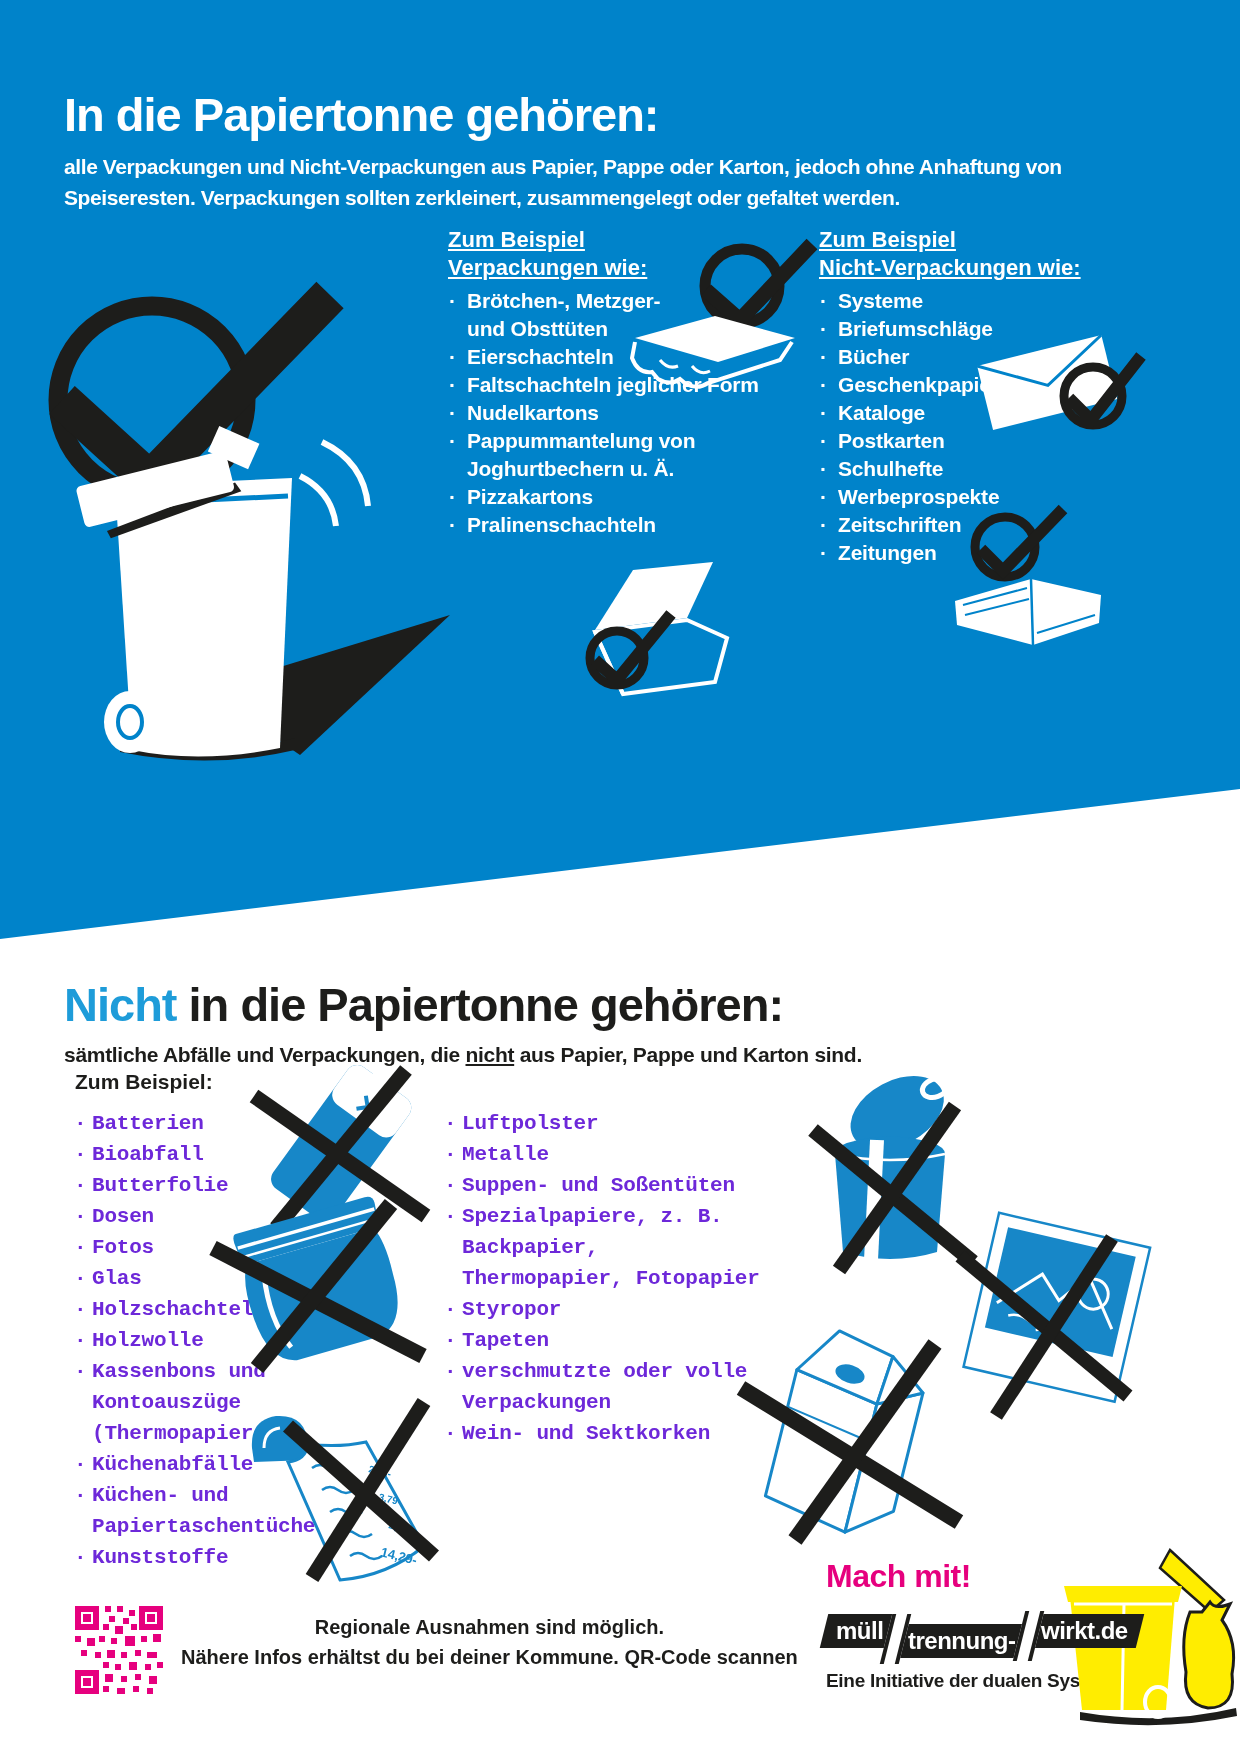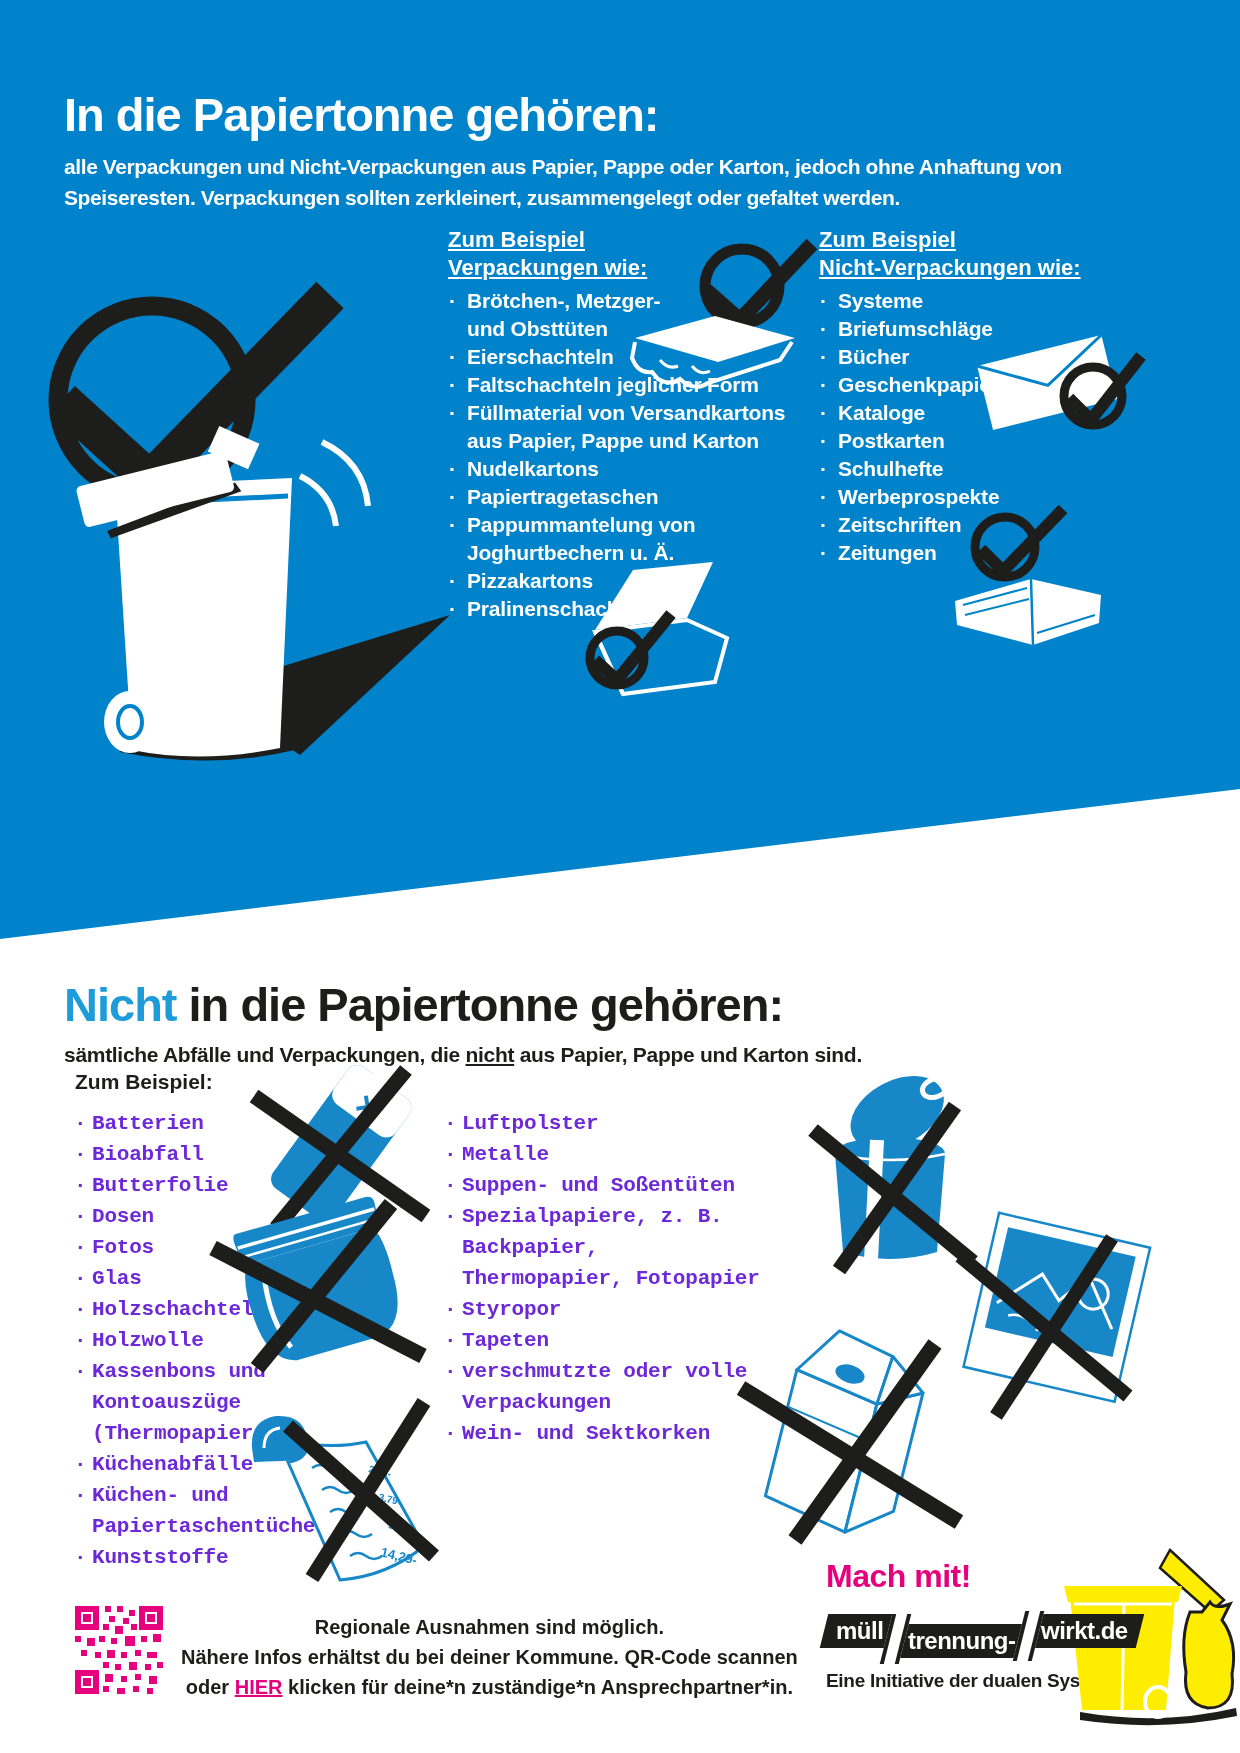--- a/index.html
+++ b/index.html
@@ -82,24 +82,21 @@
   </div>
 
   <div class="abs col col-packaging">
     <h2 class="col-heading">Zum Beispiel
 Verpackungen wie:</h2>
     <ul>
       <li>Brötchen-, Metzger-
 und Obsttüten</li>
       <li>Eierschachteln</li>
       <li>Faltschachteln jeglicher Form</li>
-      <li>Füllmaterial von Versandkartons
-aus Papier, Pappe und Karton</li>
       <li>Nudelkartons</li>
-      <li>Papiertragetaschen</li>
       <li>Pappummantelung von
 Joghurtbechern u. Ä.</li>
       <li>Pizzakartons</li>
       <li>Pralinenschachteln</li>
     </ul>
   </div>
 
   <div class="abs col col-nonpackaging">
     <h2 class="col-heading">Zum Beispiel
 Nicht-Verpackungen wie:</h2>
@@ -352,21 +349,20 @@
       <rect x="28" y="80" width="6" height="6"></rect>
         <rect x="42" y="82" width="8" height="6"></rect>
         <rect x="58" y="80" width="6" height="6"></rect>
       <rect x="72" y="82" width="6" height="6"></rect>
     </svg>
   </div>
 
   <div class="abs note">
     <div class="line">Regionale Ausnahmen sind möglich.</div>
     <div class="line">Nähere Infos erhältst du bei deiner Kommune. QR-Code scannen</div>
-    <div class="line"><span>oder </span><span class="link">HIER</span><span> klicken für deine*n zuständige*n Ansprechpartner*in.</span></div>
   </div>
 
   <div class="abs cta">Mach mit!</div>
 
   <div class="abs logo">
     <div class="logo-box b1">
         <span class="up">müll</span>
       </div>
     <div class="logo-slash s1"></div>
     <div class="logo-box b2">

